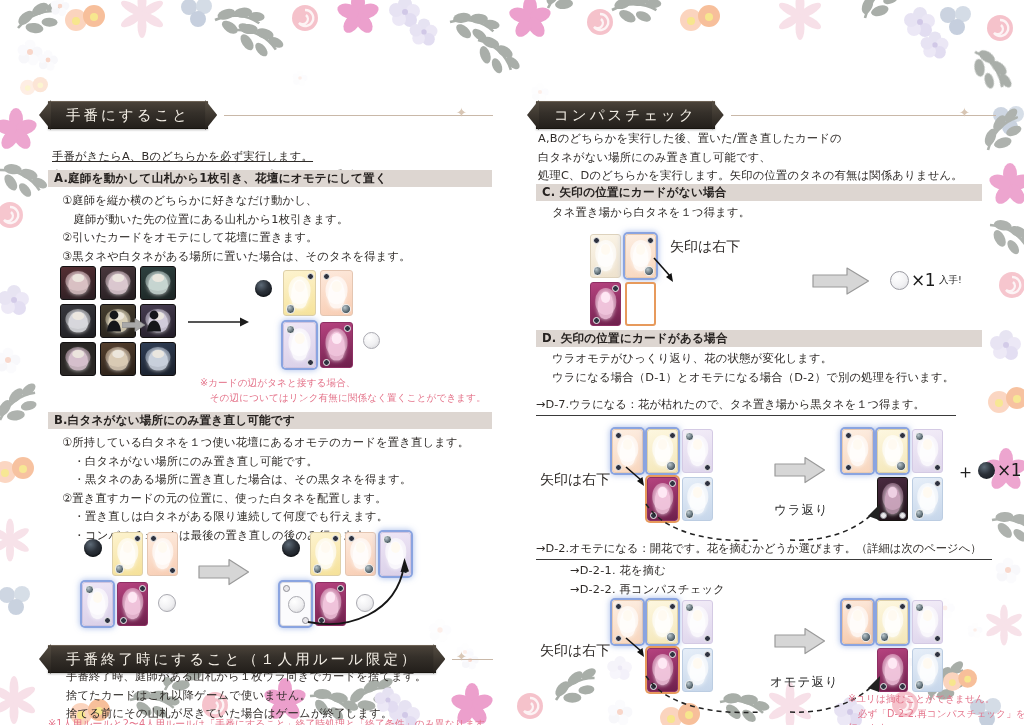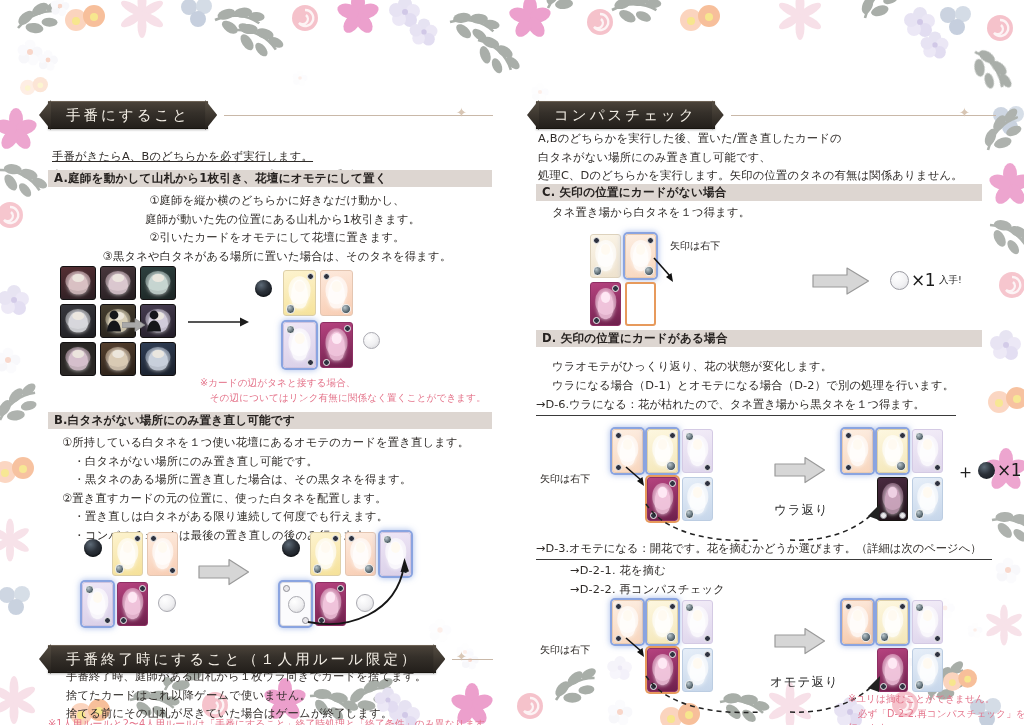--- a/index.html
+++ b/index.html
@@ -125,21 +125,21 @@
     position: absolute;
     font-size: 11.3px;
     line-height: 17px;
     border-bottom: 1.2px solid #3a3a3a;
     padding-bottom: 2px;
     color: #2f2b28;
     white-space: nowrap;
   }
   .small-label {
     position: absolute;
-    font-size: 10px;
+    font-size: 14px;
     line-height: 12px;
     color: #2f2b28;
     white-space: nowrap;
   }
   .flow-label {
     position: absolute;
     font-size: 12.5px;
     color: #2a2a2a;
     letter-spacing: 1px;
     white-space: nowrap;
@@ -455,21 +455,21 @@
   <div class="banner-row" style="left:48px; top:56px; width:445px;">
     <div class="banner">手番にすること</div>
     <div class="banner-rule"></div>
   </div>
 
   <div class="para" style="left:52px; top:104px; width:430px;text-decoration:underline;">手番がきたらA、Bのどちらかを必ず実行します。
 実行後、コンパスチェックを行い、次のプレイヤーへ手番が移動します。</div>
 
   <div class="subhead" style="left:48px; top:126px; width:438px;">A.庭師を動かして山札から1枚引き、花壇にオモテにして置く</div>
 
-  <div class="para" style="left:62px; top:148px; width:430px;text-align:center;">①庭師を縦か横のどちらかに好きなだけ動かし、
+  <div class="para" style="left:62px; top:148px; width:430px;">①庭師を縦か横のどちらかに好きなだけ動かし、
 　庭師が動いた先の位置にある山札から1枚引きます。
 ②引いたカードをオモテにして花壇に置きます。
 ③黒タネや白タネがある場所に置いた場合は、そのタネを得ます。</div>
 
   <div style="position:absolute; left:60px; top:222px; width:120px; height:112px;">
 
     <div class="card grid-back" style="left:0px;   top:0px;  width:36px; height:34px;">
       <div class="card-art" style="background:linear-gradient(165deg,#5a3034,#2a1d22);">
           <div class="halo" style="background:rgba(245,210,215,.55)"></div>
           <div class="figure" style="background:rgba(250,225,228,.8)"></div>
@@ -777,24 +777,24 @@
   </svg>
 
   <div class="gain" style="left:378px; top:226px;">
     <span class="tok white-tok"></span>
     <span class="x1">×1</span>
     <span class="get">入手!</span>
   </div>
 
   <div class="subhead" style="left:24px; top:286px; width:440px;">D. 矢印の位置にカードがある場合</div>
 
-  <div class="para" style="left:40px; top:314px; width:460px;">ウラオモテがひっくり返り、花の状態が変化します。
+  <div class="para" style="left:40px; top:306px; width:460px;">ウラオモテがひっくり返り、花の状態が変化します。
 ウラになる場合（D-1）とオモテになる場合（D-2）で別の処理を行います。</div>
 
-  <div class="underline-head" style="left:24px; top:352px; width:420px;">→D-6.ウラになる：花が枯れたので、タネ置き場から黒タネを１つ得ます。</div>
+  <div class="underline-head" style="left:24px; top:352px; width:420px;">→D-7.ウラになる：花が枯れたので、タネ置き場から黒タネを１つ得ます。</div>
 
   <div style="position:absolute; left:100px; top:385px; width:140px; height:96px;">
     <div class="card sel-blue" style="left:0px; top:0px; width:31px; height:44px; background:linear-gradient(165deg,#fdeee2,#f8d6bd); border:1px solid #e8cab2;">
       <div class="card-art">
           <div class="halo"></div>
           <div class="figure"></div>
           <div class="head"></div>
         <span class="pip tl"></span>
         <span class="pip bl"></span>
       </div>
@@ -903,21 +903,21 @@
 
   </div>
 
   <svg class="curve-arrow" style="left:128px; top:452px;" width="250" height="48" viewBox="0 0 250 48">
     <path d="M6 8 C30 44, 90 46, 120 44" fill="none" stroke="#222" stroke-width="1.5" stroke-dasharray="5 4"></path>
     <path d="M150 44 C186 46, 218 34, 236 14" fill="none" stroke="#222" stroke-width="1.5" stroke-dasharray="5 4"></path>
     <path d="M228 20 L240 8 L239 24 Z" fill="#222"></path>
   </svg>
   <div class="flow-label" style="left:262px; top:458px;">ウラ返り</div>
 
-  <div class="underline-head" style="left:24px; top:496px; width:456px;">→D-3.オモテになる：開花です。花を摘むかどうか選びます。（詳細は次のページへ）</div>
+  <div class="underline-head" style="left:24px; top:496px; width:456px;">→D-2.オモテになる：開花です。花を摘むかどうか選びます。（詳細は次のページへ）</div>
 
   <div class="para" style="left:58px; top:518px; width:400px;">→D-2-1. 花を摘む
 →D-2-2. 再コンパスチェック</div>
 
   <div style="position:absolute; left:100px; top:556px; width:140px; height:96px;">
     <div class="card sel-blue" style="left:0px; top:0px; width:31px; height:44px; background:linear-gradient(165deg,#fdeee2,#f8d6bd); border:1px solid #e8cab2;">
       <div class="card-art">
           <div class="halo"></div>
           <div class="figure"></div>
           <div class="head"></div>

